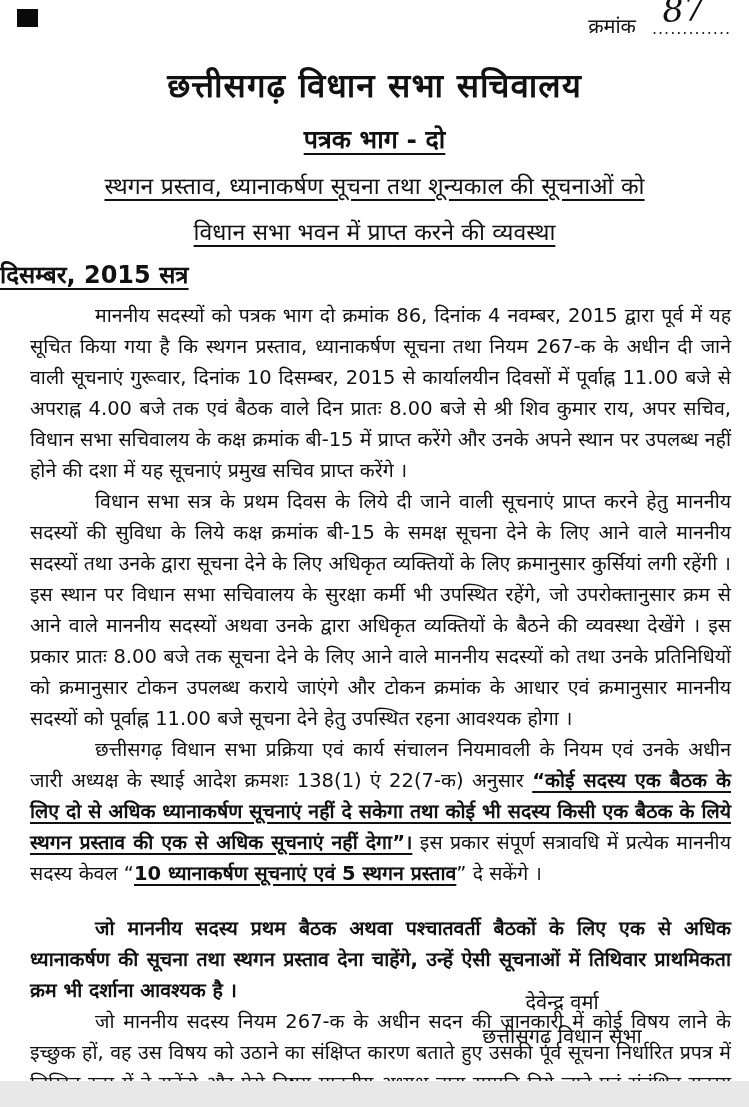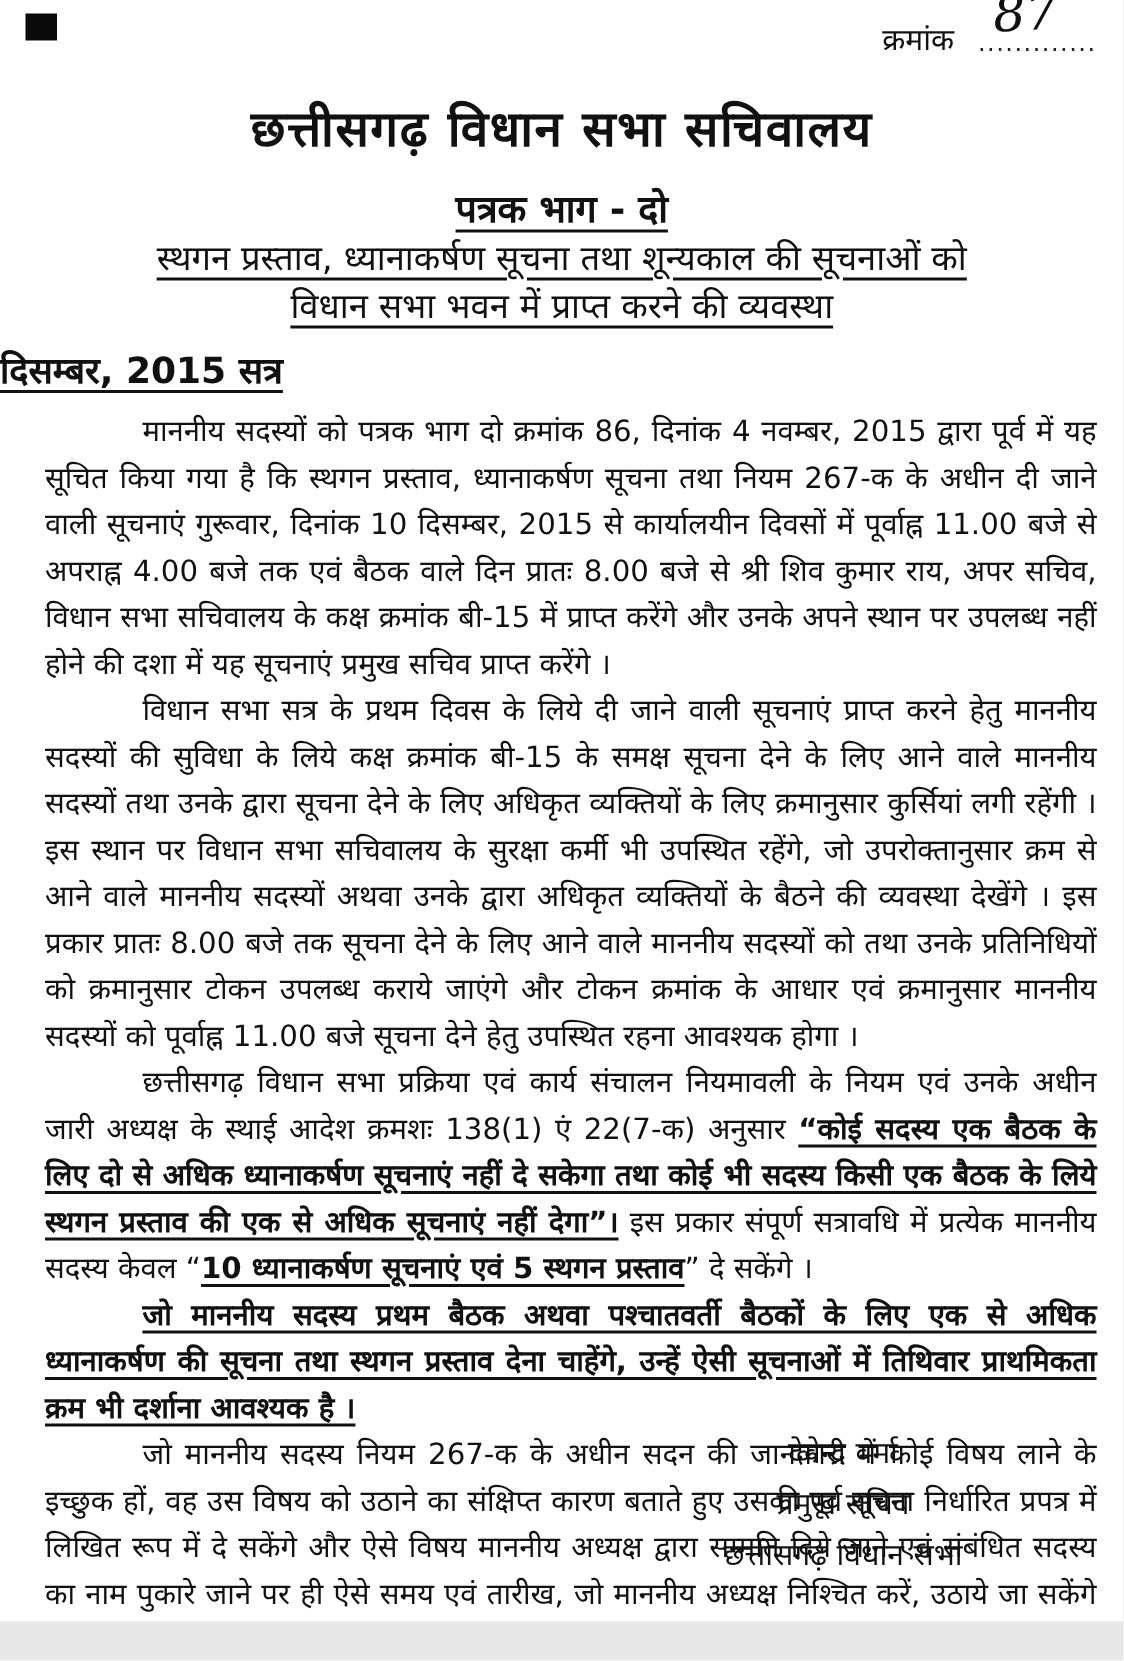--- a/index.html
+++ b/index.html
@@ -40,21 +40,21 @@
   }
   .doc-type{
     margin-top:14px;text-align:center;
     font-size:25px;font-weight:bold;
   }
   .date-line{
     margin-top:12px;text-align:center;
     font-size:23px;
   }
   .subject-line{
-    margin-top:0;text-align:center;
+    margin-top:14px;text-align:center;
     font-size:23px;
   }
   .session-line{
     margin-top:10px;text-align:left;
     font-size:24px;font-weight:bold;
   }
   .u{text-decoration:underline;text-underline-offset:5px;text-decoration-thickness:1.5px;}
   
   .body-text{
     margin:10px 18px 0 30px;
@@ -67,23 +67,23 @@
     text-indent:65px;
   }
   .bu{
     font-weight:bold;
     text-decoration:underline;
     text-underline-offset:4px;
     text-decoration-thickness:1.5px;
   }
   .para-bold{
     font-weight:bold;
-    text-decoration:underline;
     text-underline-offset:4px;
     text-decoration-thickness:1.5px;
+    margin-top:24px;
   }
   
   .signature-block{
     position:absolute;
     right:62px;bottom:28px;
     width:250px;
     text-align:center;
     font-size:20px;
     line-height:34px;
   }
@@ -117,17 +117,16 @@
   <div class="body-text">
     <p class="para">माननीय सदस्यों को पत्रक भाग दो क्रमांक 86, दिनांक 4 नवम्बर, 2015 द्वारा पूर्व में यह सूचित किया गया है कि स्थगन प्रस्ताव, ध्यानाकर्षण सूचना तथा नियम 267-क के अधीन दी जाने वाली सूचनाएं गुरूवार, दिनांक 10 दिसम्बर, 2015 से कार्यालयीन दिवसों में पूर्वाह्न 11.00 बजे से अपराह्न 4.00 बजे तक एवं बैठक वाले दिन प्रातः 8.00 बजे से श्री शिव कुमार राय, अपर सचिव, विधान सभा सचिवालय के कक्ष क्रमांक बी-15 में प्राप्त करेंगे और उनके अपने स्थान पर उपलब्ध नहीं होने की दशा में यह सूचनाएं प्रमुख सचिव प्राप्त करेंगे ।</p>
     <p class="para">विधान सभा सत्र के प्रथम दिवस के लिये दी जाने वाली सूचनाएं प्राप्त करने हेतु माननीय सदस्यों की सुविधा के लिये कक्ष क्रमांक बी-15 के समक्ष सूचना देने के लिए आने वाले माननीय सदस्यों तथा उनके द्वारा सूचना देने के लिए अधिकृत व्यक्तियों के लिए क्रमानुसार कुर्सियां लगी रहेंगी । इस स्थान पर विधान सभा सचिवालय के सुरक्षा कर्मी भी उपस्थित रहेंगे, जो उपरोक्तानुसार क्रम से आने वाले माननीय सदस्यों अथवा उनके द्वारा अधिकृत व्यक्तियों के बैठने की व्यवस्था देखेंगे । इस प्रकार प्रातः 8.00 बजे तक सूचना देने के लिए आने वाले माननीय सदस्यों को तथा उनके प्रतिनिधियों को क्रमानुसार टोकन उपलब्ध कराये जाएंगे और टोकन क्रमांक के आधार  एवं क्रमानुसार माननीय सदस्यों को पूर्वाह्न 11.00 बजे सूचना देने हेतु उपस्थित रहना आवश्यक होगा ।</p>
     <p class="para"><span>छत्तीसगढ़ विधान सभा प्रक्रिया एवं कार्य संचालन नियमावली के नियम एवं उनके अधीन जारी अध्यक्ष के स्थाई आदेश क्रमशः 138(1) एं 22(7-क) अनुसार </span><span class="bu">“कोई सदस्य एक बैठक के लिए दो से अधिक ध्यानाकर्षण सूचनाएं नहीं दे सकेगा तथा कोई भी सदस्य किसी एक बैठक के लिये स्थगन प्रस्ताव की एक से अधिक सूचनाएं नहीं देगा”।</span><span> इस प्रकार संपूर्ण सत्रावधि में प्रत्येक माननीय सदस्य केवल “</span><span class="bu">10 ध्यानाकर्षण सूचनाएं एवं 5 स्थगन प्रस्ताव</span><span>” दे सकेंगे ।</span></p>
     <p class="para para-bold">जो माननीय सदस्य प्रथम बैठक अथवा पश्चातवर्ती बैठकों के लिए एक से अधिक ध्यानाकर्षण की सूचना तथा स्थगन प्रस्ताव देना चाहेंगे, उन्हें ऐसी सूचनाओं में तिथिवार प्राथमिकता क्रम भी दर्शाना आवश्यक है ।</p>
     <p class="para">जो माननीय सदस्य नियम 267-क के अधीन सदन की जानकारी में कोई विषय लाने के इच्छुक हों, वह उस विषय को उठाने का संक्षिप्त कारण बताते हुए उसकी पूर्व सूचना निर्धारित प्रपत्र में लिखित रूप में दे सकेंगे और ऐसे विषय माननीय अध्यक्ष द्वारा सम्मति दिये जाने एवं संबंधित सदस्य का नाम पुकारे जाने पर ही ऐसे समय एवं तारीख, जो माननीय अध्यक्ष निश्चित करें, उठाये जा सकेंगे । नियम 267-क के अधीन विषयों को उठाने के लिए कुल 10 मिनट ही उपलब्ध रहेंगे, जिसमें समय क्रम के आधार पर प्राप्त सूचनाओं में से 5 सूचनाओं को ही एक बैठक में उठाया जा सकेगा ।</p>
   </div>
 
   <div class="signature-block">
     <div>देवेन्द्र वर्मा</div>
-    <div>प्रमुख सचिव</div>
     <div>छत्तीसगढ़ विधान सभा</div>
   </div>
 
 </div>
 
 </body></html>

